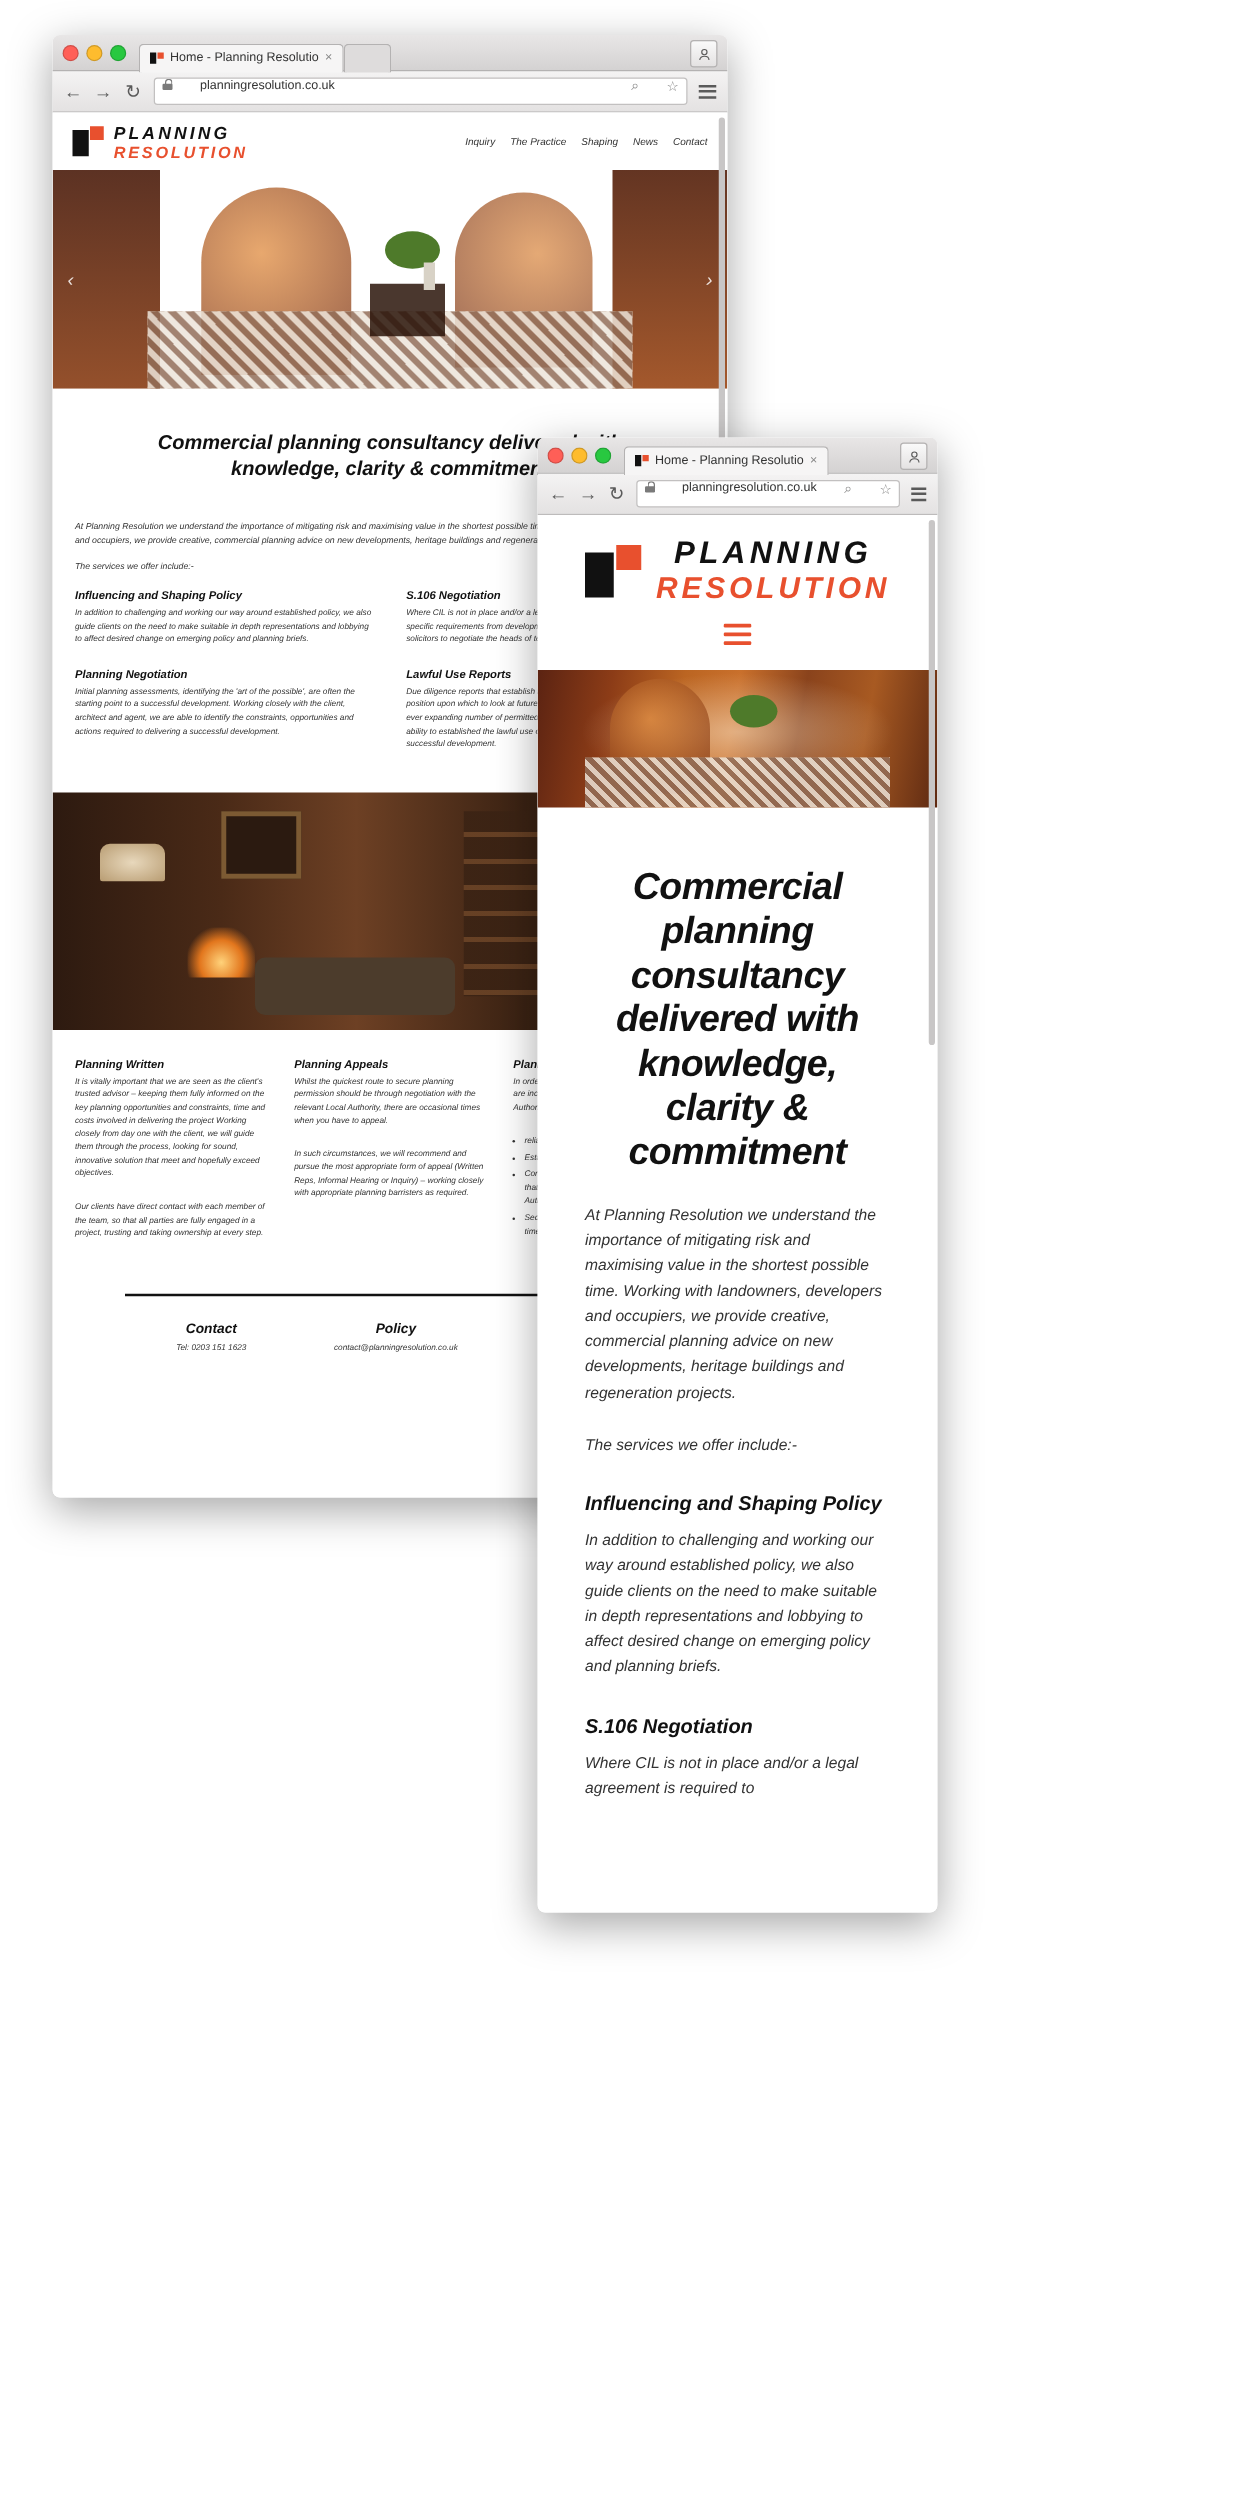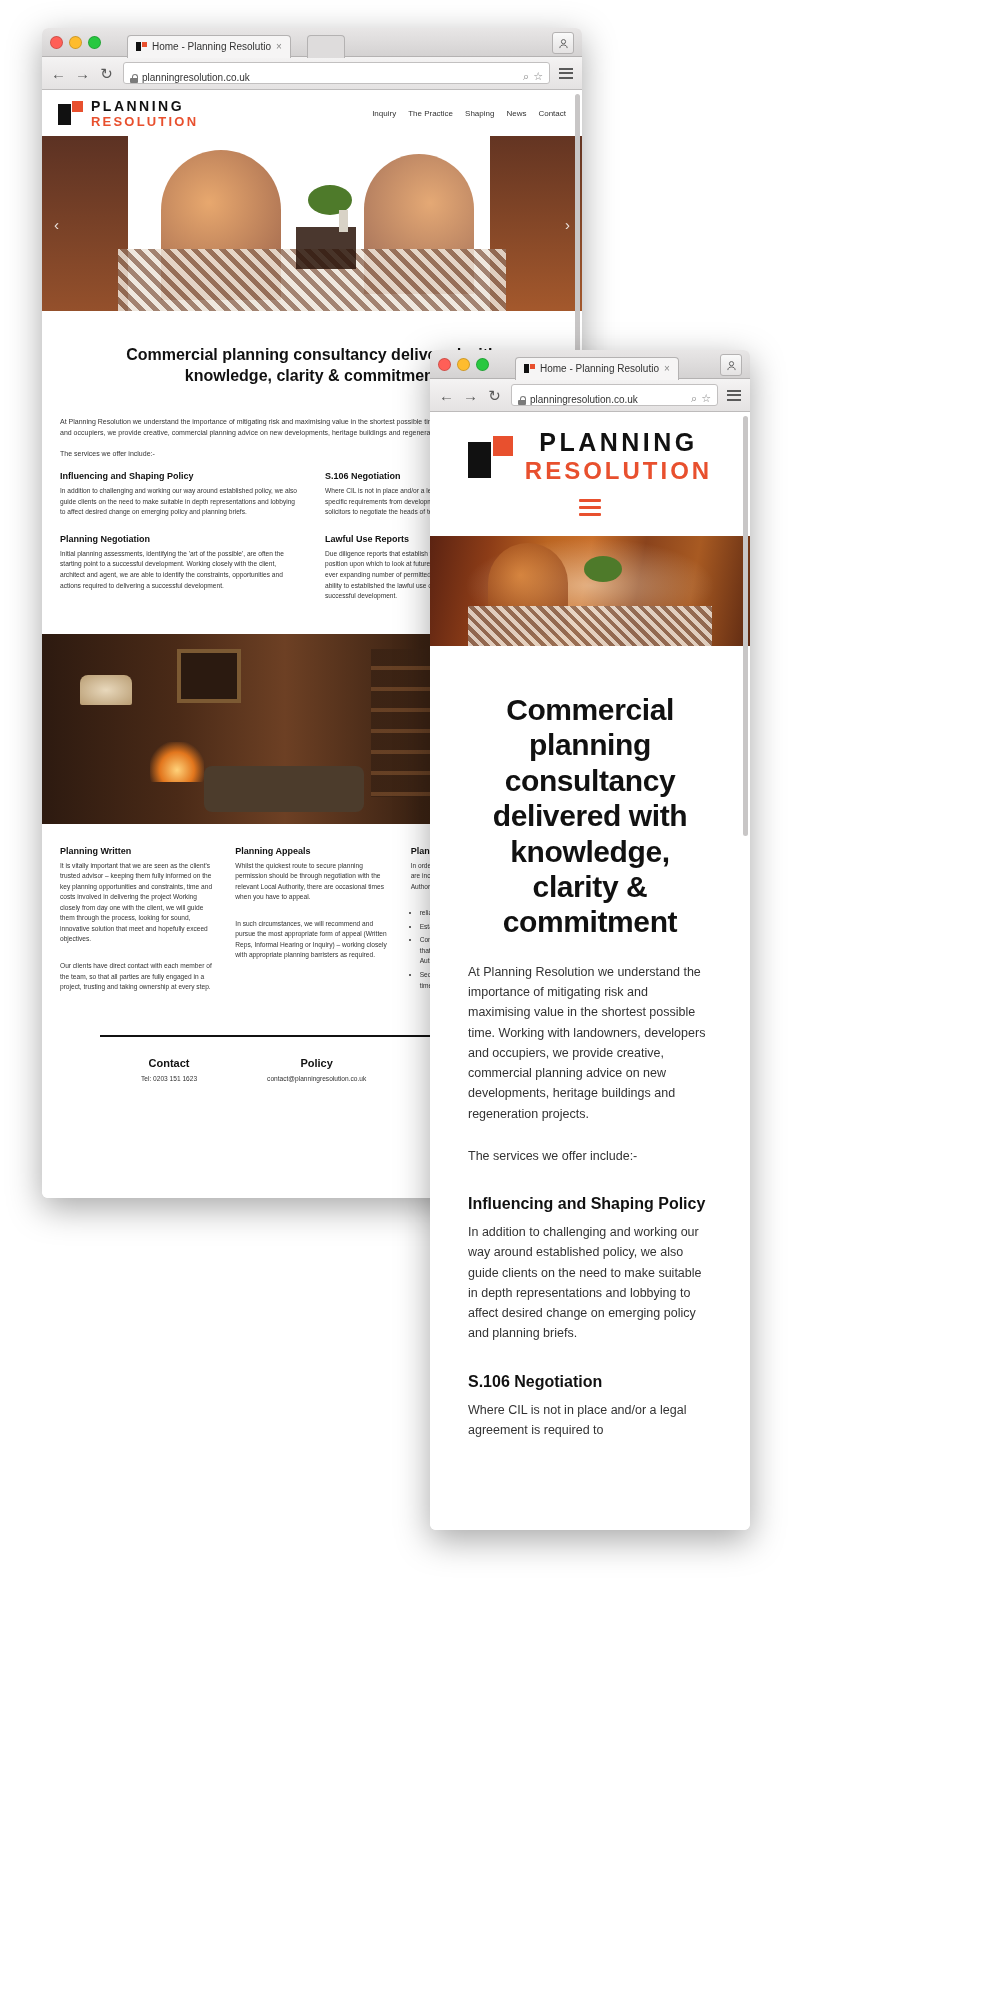--- a/index.html
+++ b/index.html
@@ -18,21 +18,20 @@
     box-shadow:0 10px 34px rgba(0,0,0,.35);
     overflow:hidden;
   }
   .titlebar{
     height:28px;
     background:linear-gradient(#e8e6e6,#d4d2d2);
     border-bottom:1px solid #b4b2b2;
     display:flex;align-items:center;
     padding:0 8px;
     position:relative;
-    gap:16px;
   }
   .lights{display:flex;gap:6px;align-items:center;margin-right:10px;}
   .light{width:11px;height:11px;border-radius:50%;border:1px solid rgba(0,0,0,.18);}
   .l-red{background:#ff5f57;}
   .l-yellow{background:#febc2e;}
   .l-green{background:#28c840;}
   .tab{
     height:22px;
     background:#f6f5f5;
     border:1px solid #b4b2b2;
@@ -63,30 +62,30 @@
   .toolbar{
     height:32px;
     background:linear-gradient(#f4f3f3,#e4e2e2);
     border-bottom:1px solid #bdbbbb;
     display:flex;align-items:center;
     gap:9px;padding:0 9px;
   }
   .nav-ico{font-size:15px;color:#5a5a5a;width:15px;text-align:center;line-height:1;}
   .urlbar{
     flex:1;height:20px;background:#fff;border:1px solid #c2c0c0;border-radius:3px;
-    display:flex;align-items:flex-end;gap:4px;padding:0 6px;font-size:10px;color:#333;
+    display:flex;align-items:flex-start;gap:22px;padding:0 6px;font-size:10px;color:#333;
   }
   .lock{width:8px;height:9px;position:relative;flex:none;}
   .lock i{position:absolute;left:0;bottom:0;width:8px;height:5px;background:#7a7a7a;border-radius:1px;display:block;}
   .lock b{position:absolute;left:2px;top:0;width:4px;height:4px;border:1.4px solid #7a7a7a;border-bottom:none;border-radius:3px 3px 0 0;display:block;}
   .url-txt{flex:1;}
   .ub-ico{color:#8a8a8a;font-size:11px;}
   .hamb{width:14px;display:flex;flex-direction:column;gap:2.5px;}
   .hamb s{display:block;height:2px;background:#5a5a5a;}
-  .viewport{background:#fff;overflow:hidden;position:relative;}
+  .viewport{background:#fff;overflow:hidden;position:relative;font-style:italic;}
 
   
   .w-desktop{left:42px;top:28px;width:540px;height:1170px;}
   .w-desktop .viewport{height:1110px;}
   .site-head{height:46px;display:flex;align-items:center;padding:0 16px;}
   .logo{display:flex;align-items:center;gap:7px;}
   .logo-mark{position:relative;width:26px;height:24px;flex:none;}
   .logo-mark .b1{position:absolute;left:0;top:3px;width:13px;height:21px;background:#111;}
   .logo-mark .b2{position:absolute;left:14px;top:0;width:11px;height:11px;background:#e8502e;}
   .logo-txt{line-height:1;}

